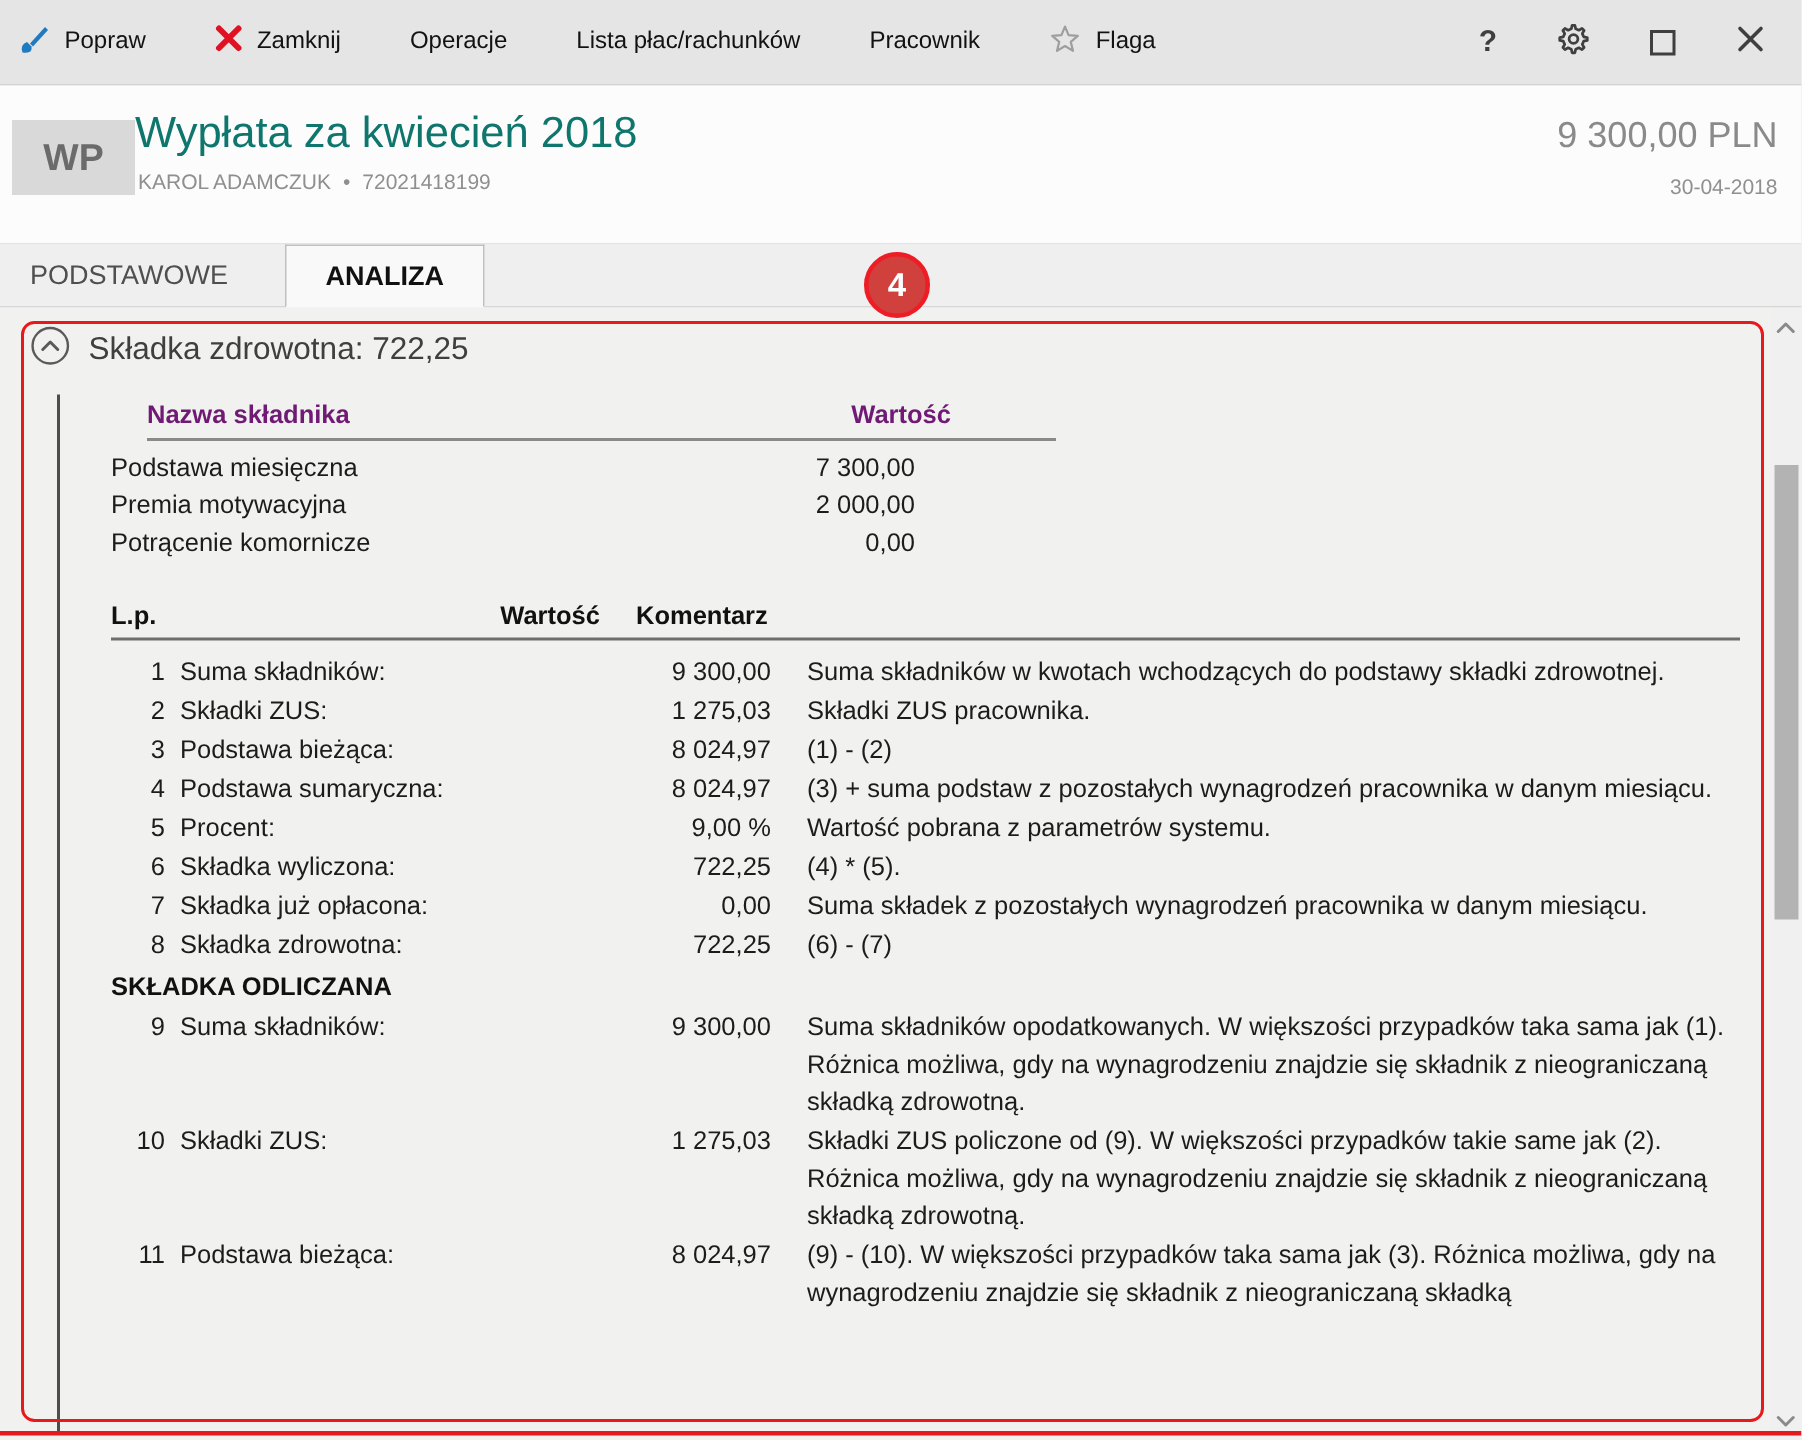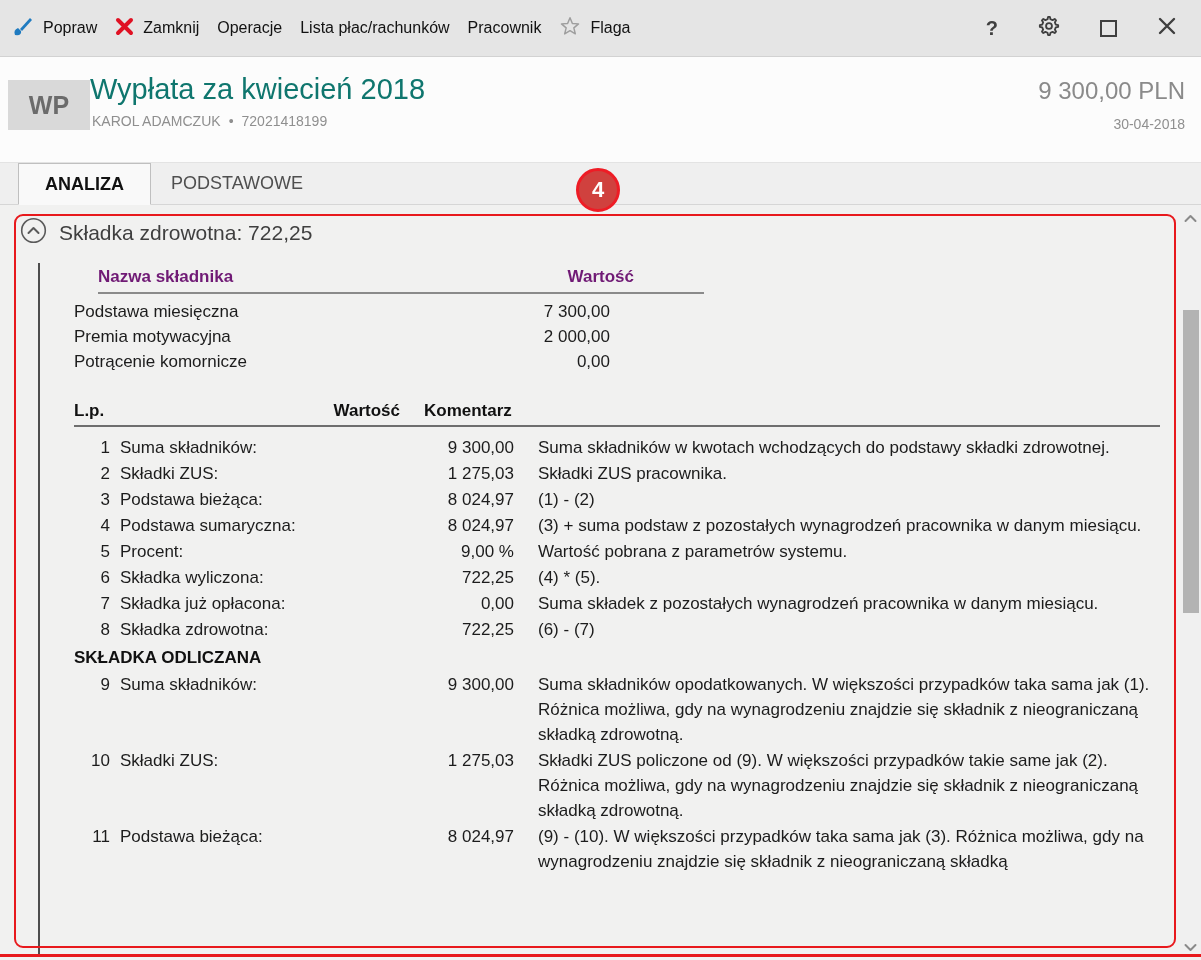--- a/index.html
+++ b/index.html
@@ -3,21 +3,21 @@
 <meta charset="utf-8">
 <style>
   * { margin:0; padding:0; box-sizing:border-box; }
   html,body { width:1201px; height:960px; overflow:hidden; background:#f1f1f0;
     font-family:"Liberation Sans","DejaVu Sans",sans-serif; color:#1c1c1c; }
   .app { position:relative; width:1201px; height:960px; }
 
   
   .toolbar { position:absolute; left:0; top:0; width:1201px; height:57px;
     background:#e5e5e5; border-bottom:1px solid #d2d2d2;
-    display:flex; align-items:center; padding:0 24px 0 12px; gap:18px; }
+    display:flex; align-items:center; padding:0 24px 0 12px; gap:46px; }
   .tb-item { display:flex; align-items:center; gap:9px; font-size:16px; color:#121212; cursor:default; }
   .tb-right { margin-left:auto; display:flex; align-items:center; gap:40px; }
   .tb-glyph { font-size:20px; font-weight:bold; color:#3f3f3f; line-height:1; }
   .icon-svg { display:block; }
   .maxbox { width:17px; height:17px; border:2px solid #3f3f3f; display:inline-block; }
 
   
   .header { position:absolute; left:0; top:57px; width:1201px; height:106px;
     background:#fcfcfc; border-bottom:1px solid #e3e3e3; }
   .wp-badge { position:absolute; left:8px; top:23px; width:82px; height:50px;
@@ -144,22 +144,22 @@
     <div class="doc-sub">
       <span>KAROL ADAMCZUK</span>
       <span>•</span>
       <span>72021418199</span>
     </div>
     <div class="doc-amount">9 300,00 PLN</div>
     <div class="doc-date">30-04-2018</div>
   </div>
 
   <div class="tabstrip">
+    <div class="tab">PODSTAWOWE</div>
     <div class="tab active">ANALIZA</div>
-    <div class="tab">PODSTAWOWE</div>
   </div>
 
   <div class="content">
     <div class="section-header">
       <span class="icon-svg">
         <svg width="27" height="27" viewBox="0 0 27 27">
           <circle cx="13.5" cy="13.5" r="11.8" fill="none" stroke="#5a5a5a" stroke-width="1.6"></circle>
           <path d="M8.5 16 L13.5 11 L18.5 16" fill="none" stroke="#5a5a5a" stroke-width="2" stroke-linecap="round" stroke-linejoin="round"></path>
         </svg>
       </span>

